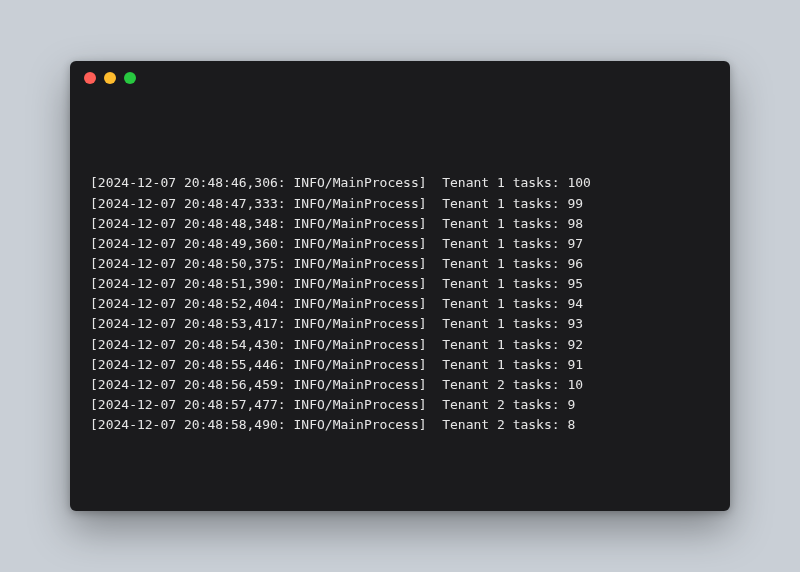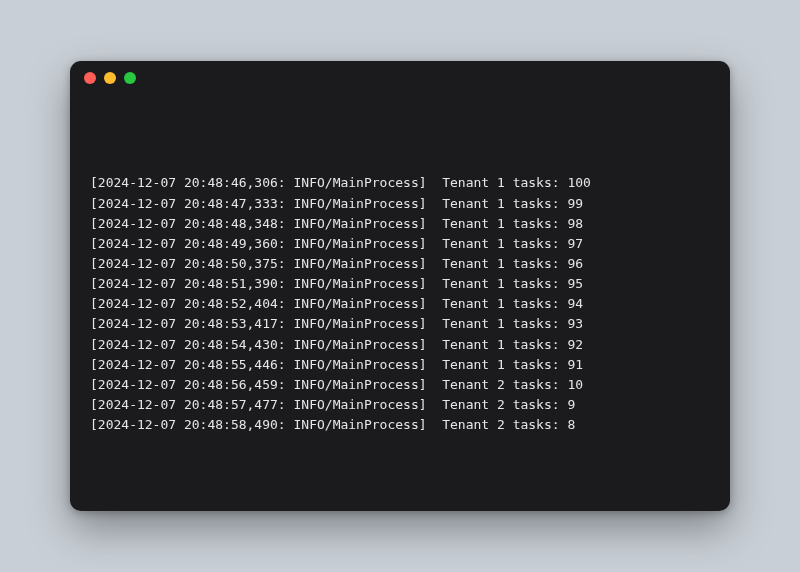--- a/index.html
+++ b/index.html
@@ -14,21 +14,21 @@
     width: 800px;
     height: 572px;
     display: flex;
     align-items: center;
     justify-content: center;
   }
   .terminal-window {
     width: 660px;
     height: 450px;
     background: #1b1b1d;
-    border-radius: 11px;
+    border-radius: 6px;
     box-shadow: 0 18px 40px rgba(0,0,0,0.35), 0 2px 8px rgba(0,0,0,0.25);
     overflow: hidden;
     display: flex;
     flex-direction: column;
   }
   .title-bar {
     height: 34px;
     display: flex;
     align-items: center;
     padding: 0 14px;

